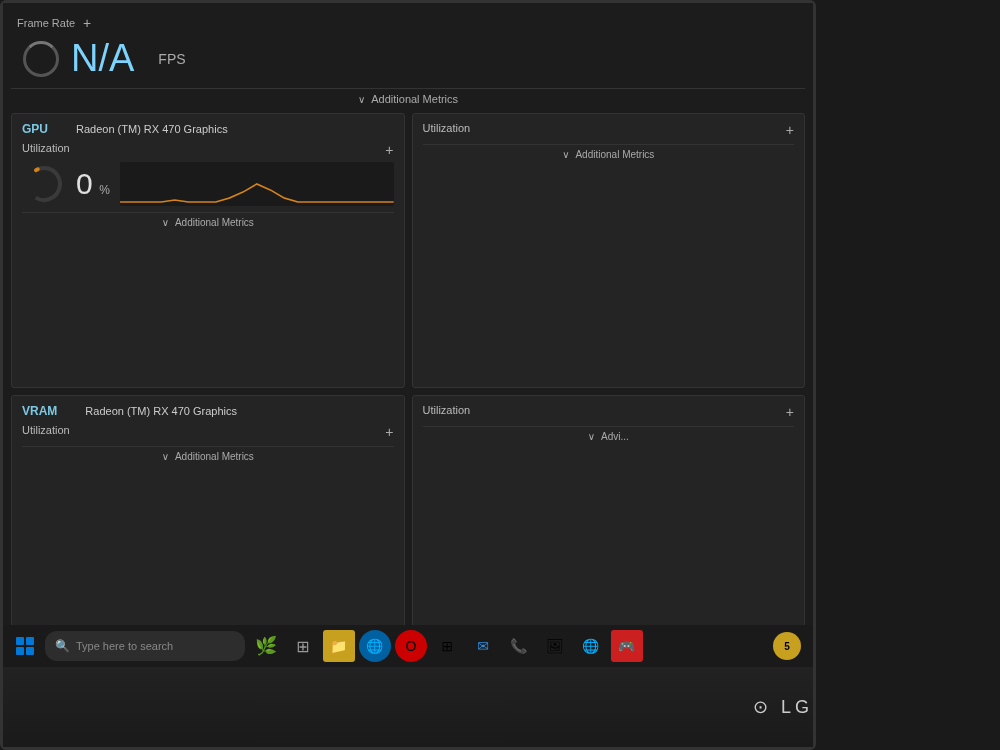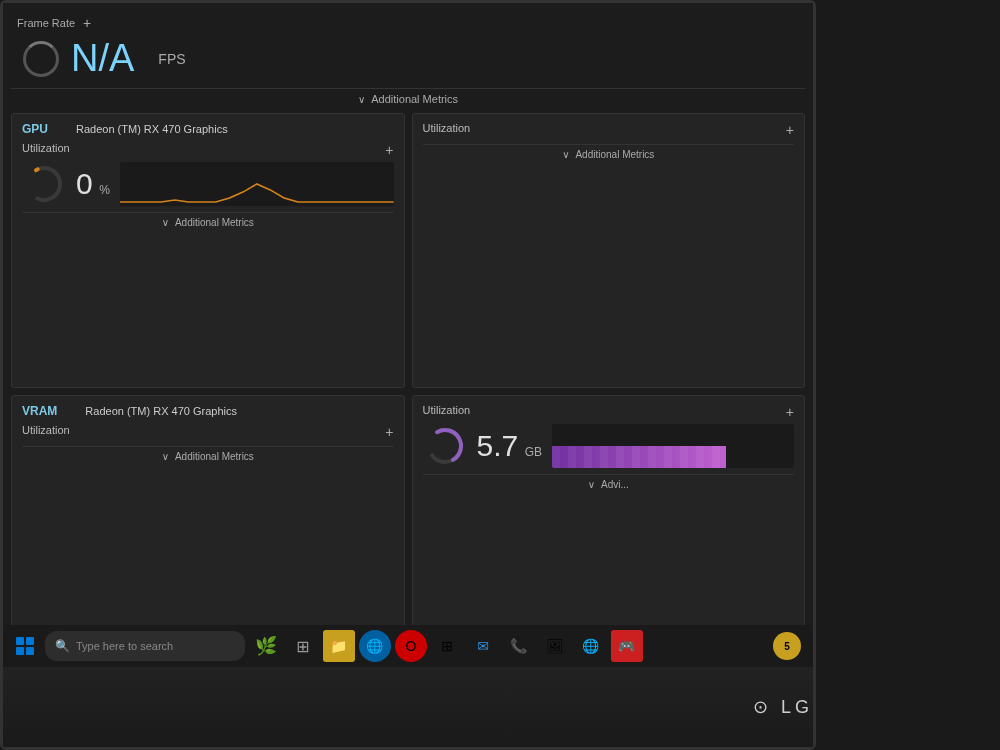--- a/index.html
+++ b/index.html
@@ -476,35 +476,20 @@
           <span class="chevron">∨</span>
           <span>Additional Metrics</span>
         </div>
       </div>
 
       <div class="panel">
         <div class="panel-section-label">
           <span>Utilization</span>
           <span class="plus-btn">+</span>
         </div>
-        <div class="metric-row">
-          <div class="gauge">
-            <svg width="44" height="44" viewBox="0 0 44 44">
-              <circle class="gauge-track" cx="22" cy="22" r="16" stroke-dasharray="75 25" stroke-dashoffset="0"></circle>
-              <circle class="gauge-fill-purple" cx="22" cy="22" r="16" stroke-dasharray="50 50" stroke-dashoffset="0"></circle>
-            </svg>
-          </div>
-          <div>
-            <span class="metric-value">5.7</span>
-            <span class="metric-unit">GB</span>
-          </div>
-          <div class="bar-container">
-            <div class="bar-purple"></div>
-          </div>
-        </div>
         <div class="panel-additional">
           <span class="chevron">∨</span>
           <span>Advi...</span>
         </div>
       </div>
 
     </div>
   </div>
 
   <div class="taskbar">

